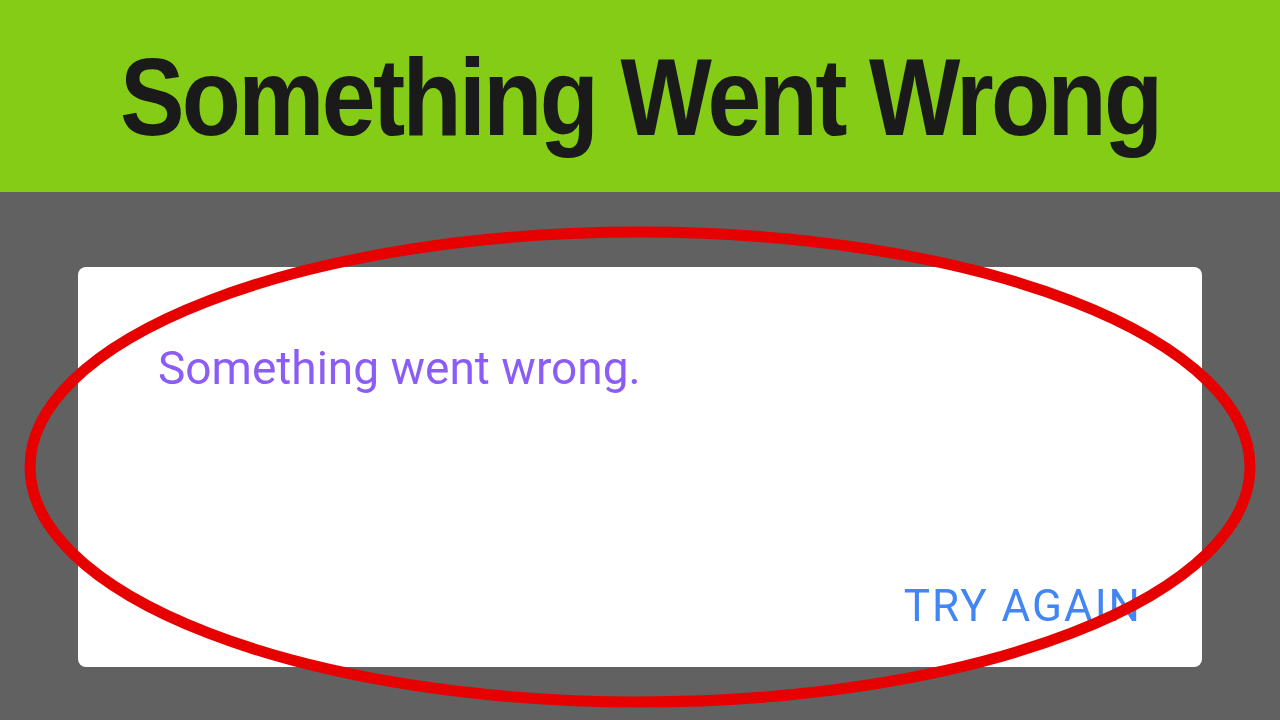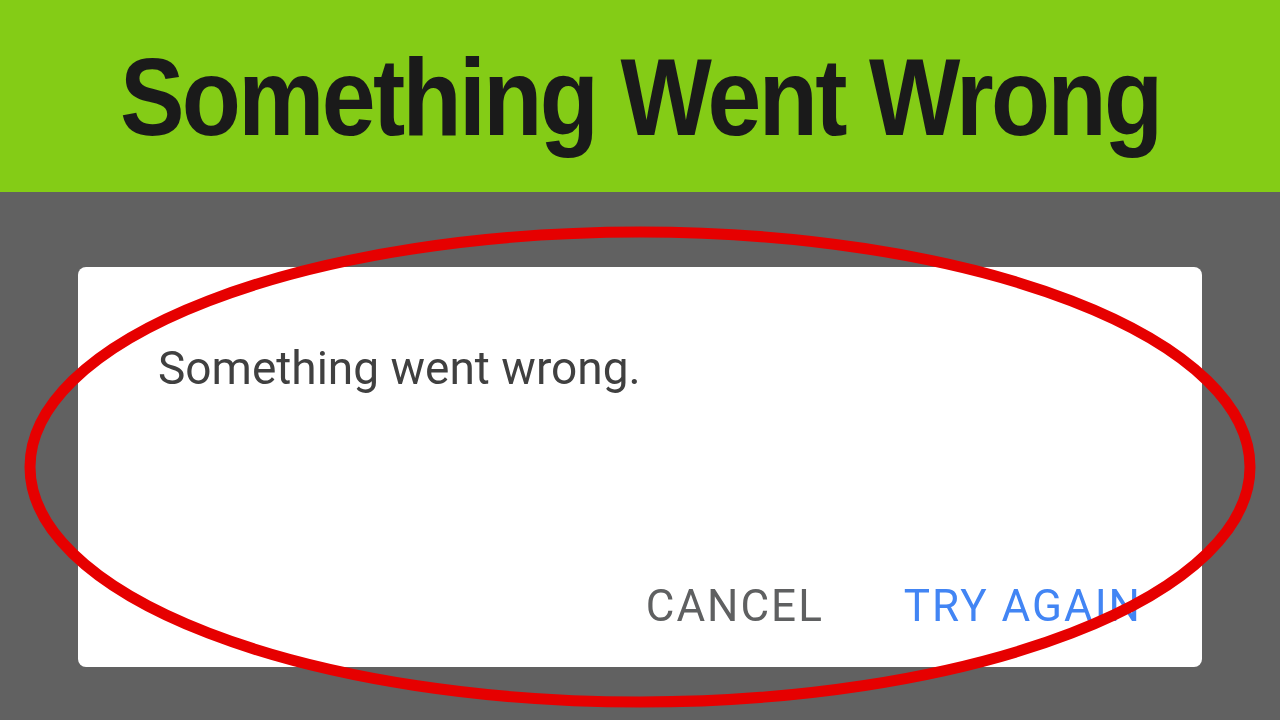--- a/index.html
+++ b/index.html
@@ -46,21 +46,21 @@
       width: 1124px;
       height: 400px;
       background: #fff;
       border-radius: 8px;
       position: relative;
       padding: 60px 80px 30px 80px;
       display: flex;
       flex-direction: column;
     }
     .dialog-message {
-      color: #404040;
+      color: #8b5cf6;
       font-size: 46px;
       line-height: 1.35;
       font-weight: 400;
       margin-top: 10px;
     }
     .dialog-actions {
       position: absolute;
       bottom: 35px;
       right: 60px;
       display: flex;
@@ -97,21 +97,20 @@
   <div class="banner-text">Something Went Wrong</div>
 </div>
 
 <div class="gray-area">
 
   <div class="dialog">
     <div class="dialog-message">
       <span>Something went wrong.</span><br>
     </div>
     <div class="dialog-actions">
-      <button class="btn btn-cancel">CANCEL</button>
       <button class="btn btn-try">TRY AGAIN</button>
     </div>
   </div>
 
   <svg class="ellipse-overlay" width="1260" height="520" viewBox="0 0 1260 520">
     <ellipse cx="630" cy="260" rx="610" ry="235" fill="none" stroke="#e60000" stroke-width="11"></ellipse>
   </svg>
 
 </div>
 

